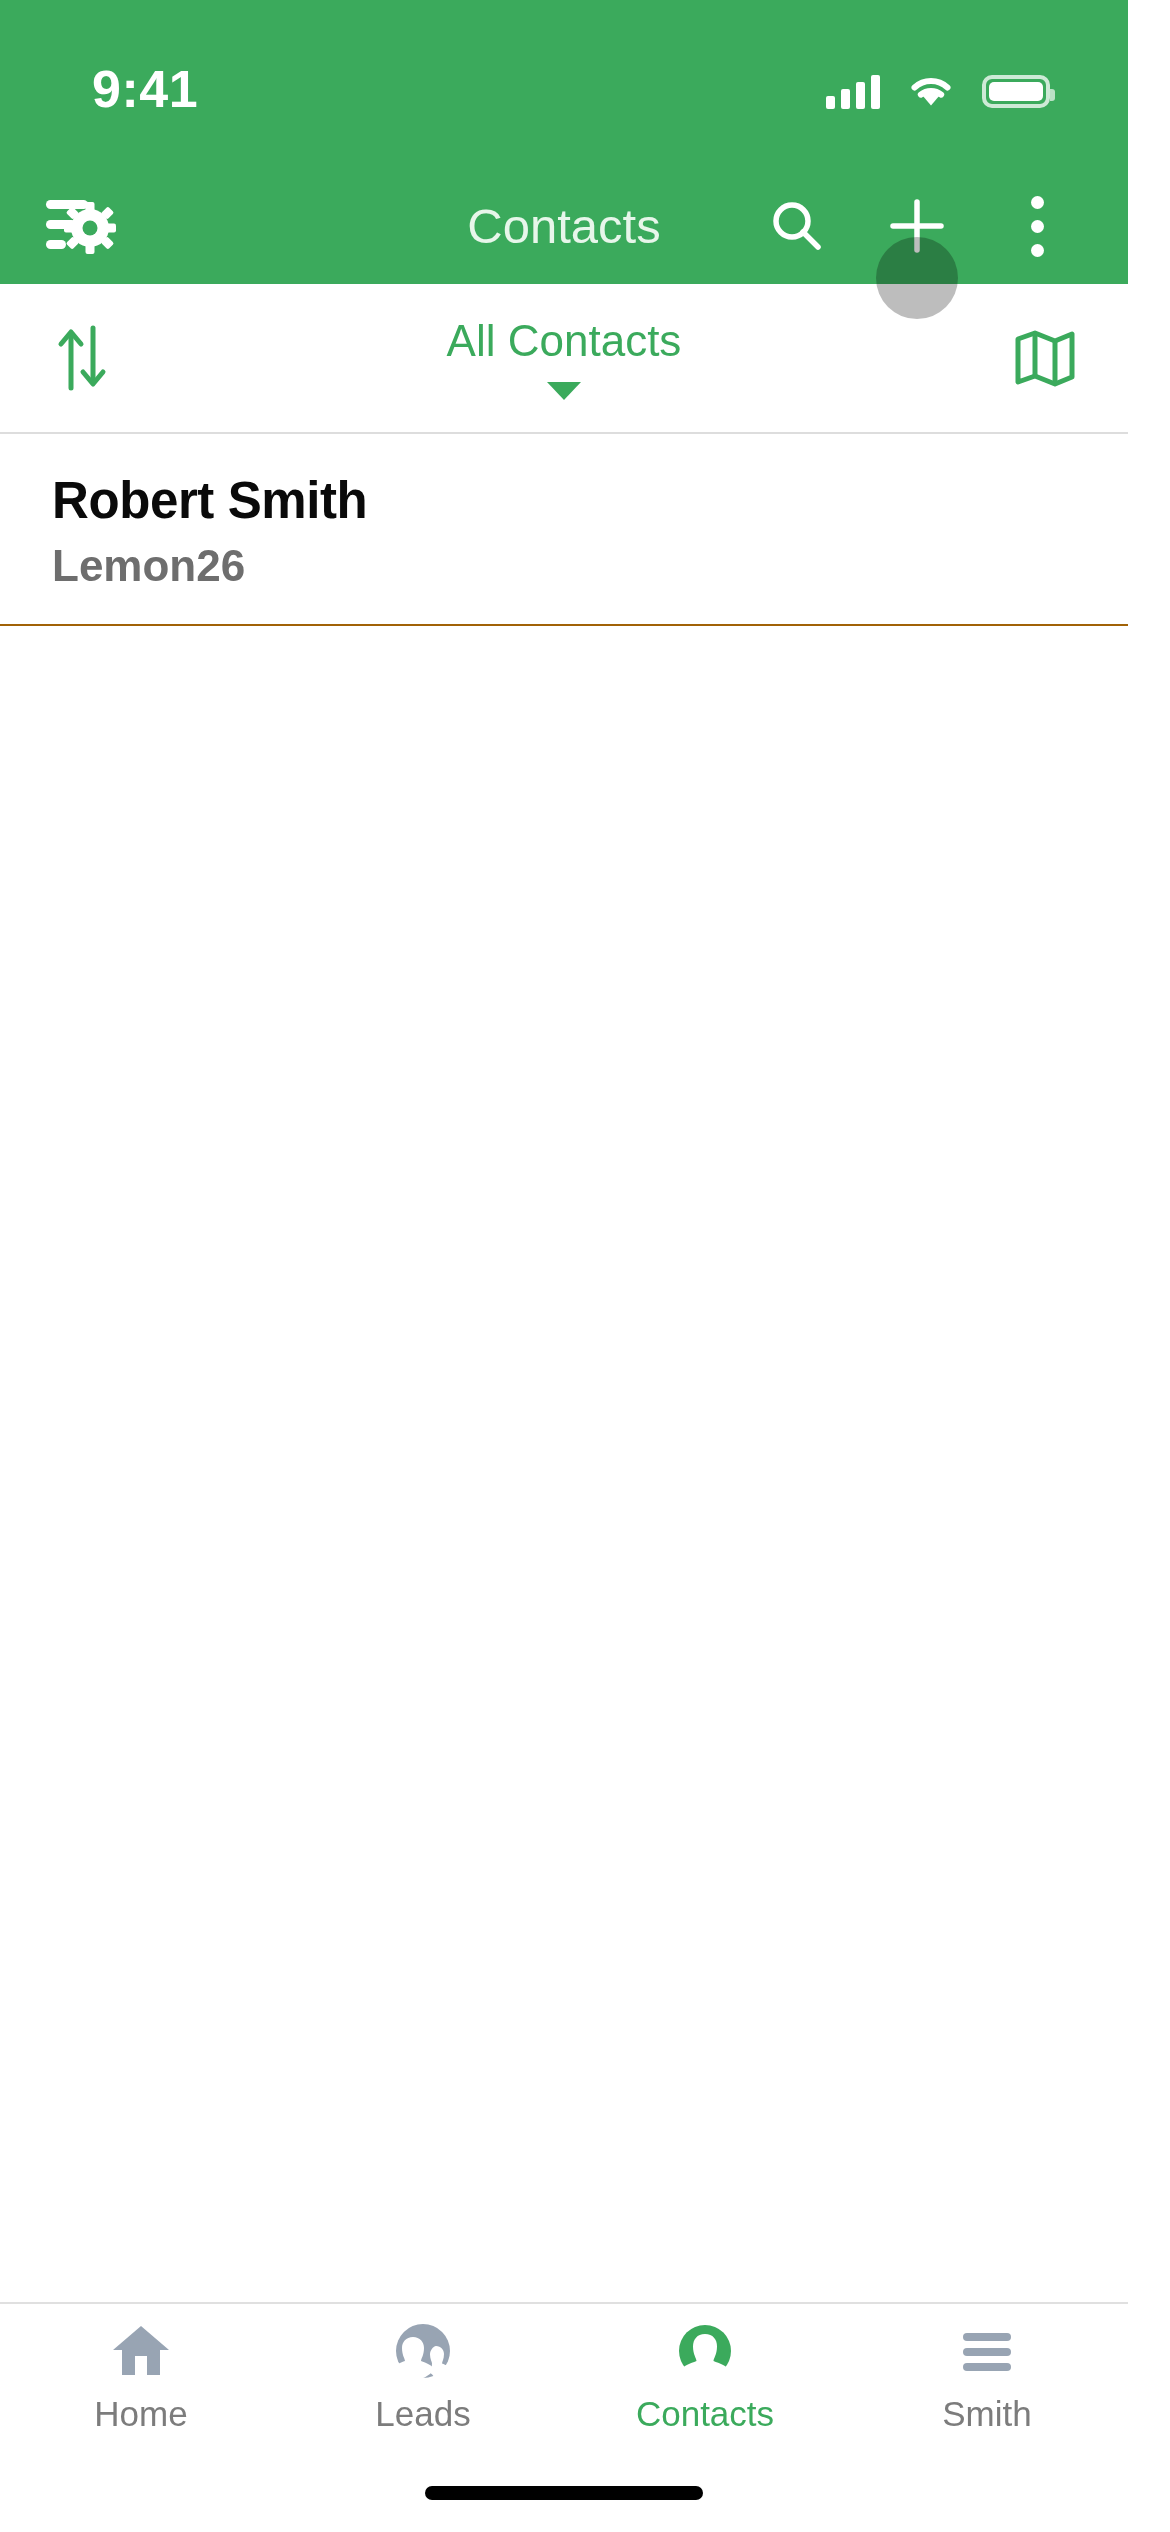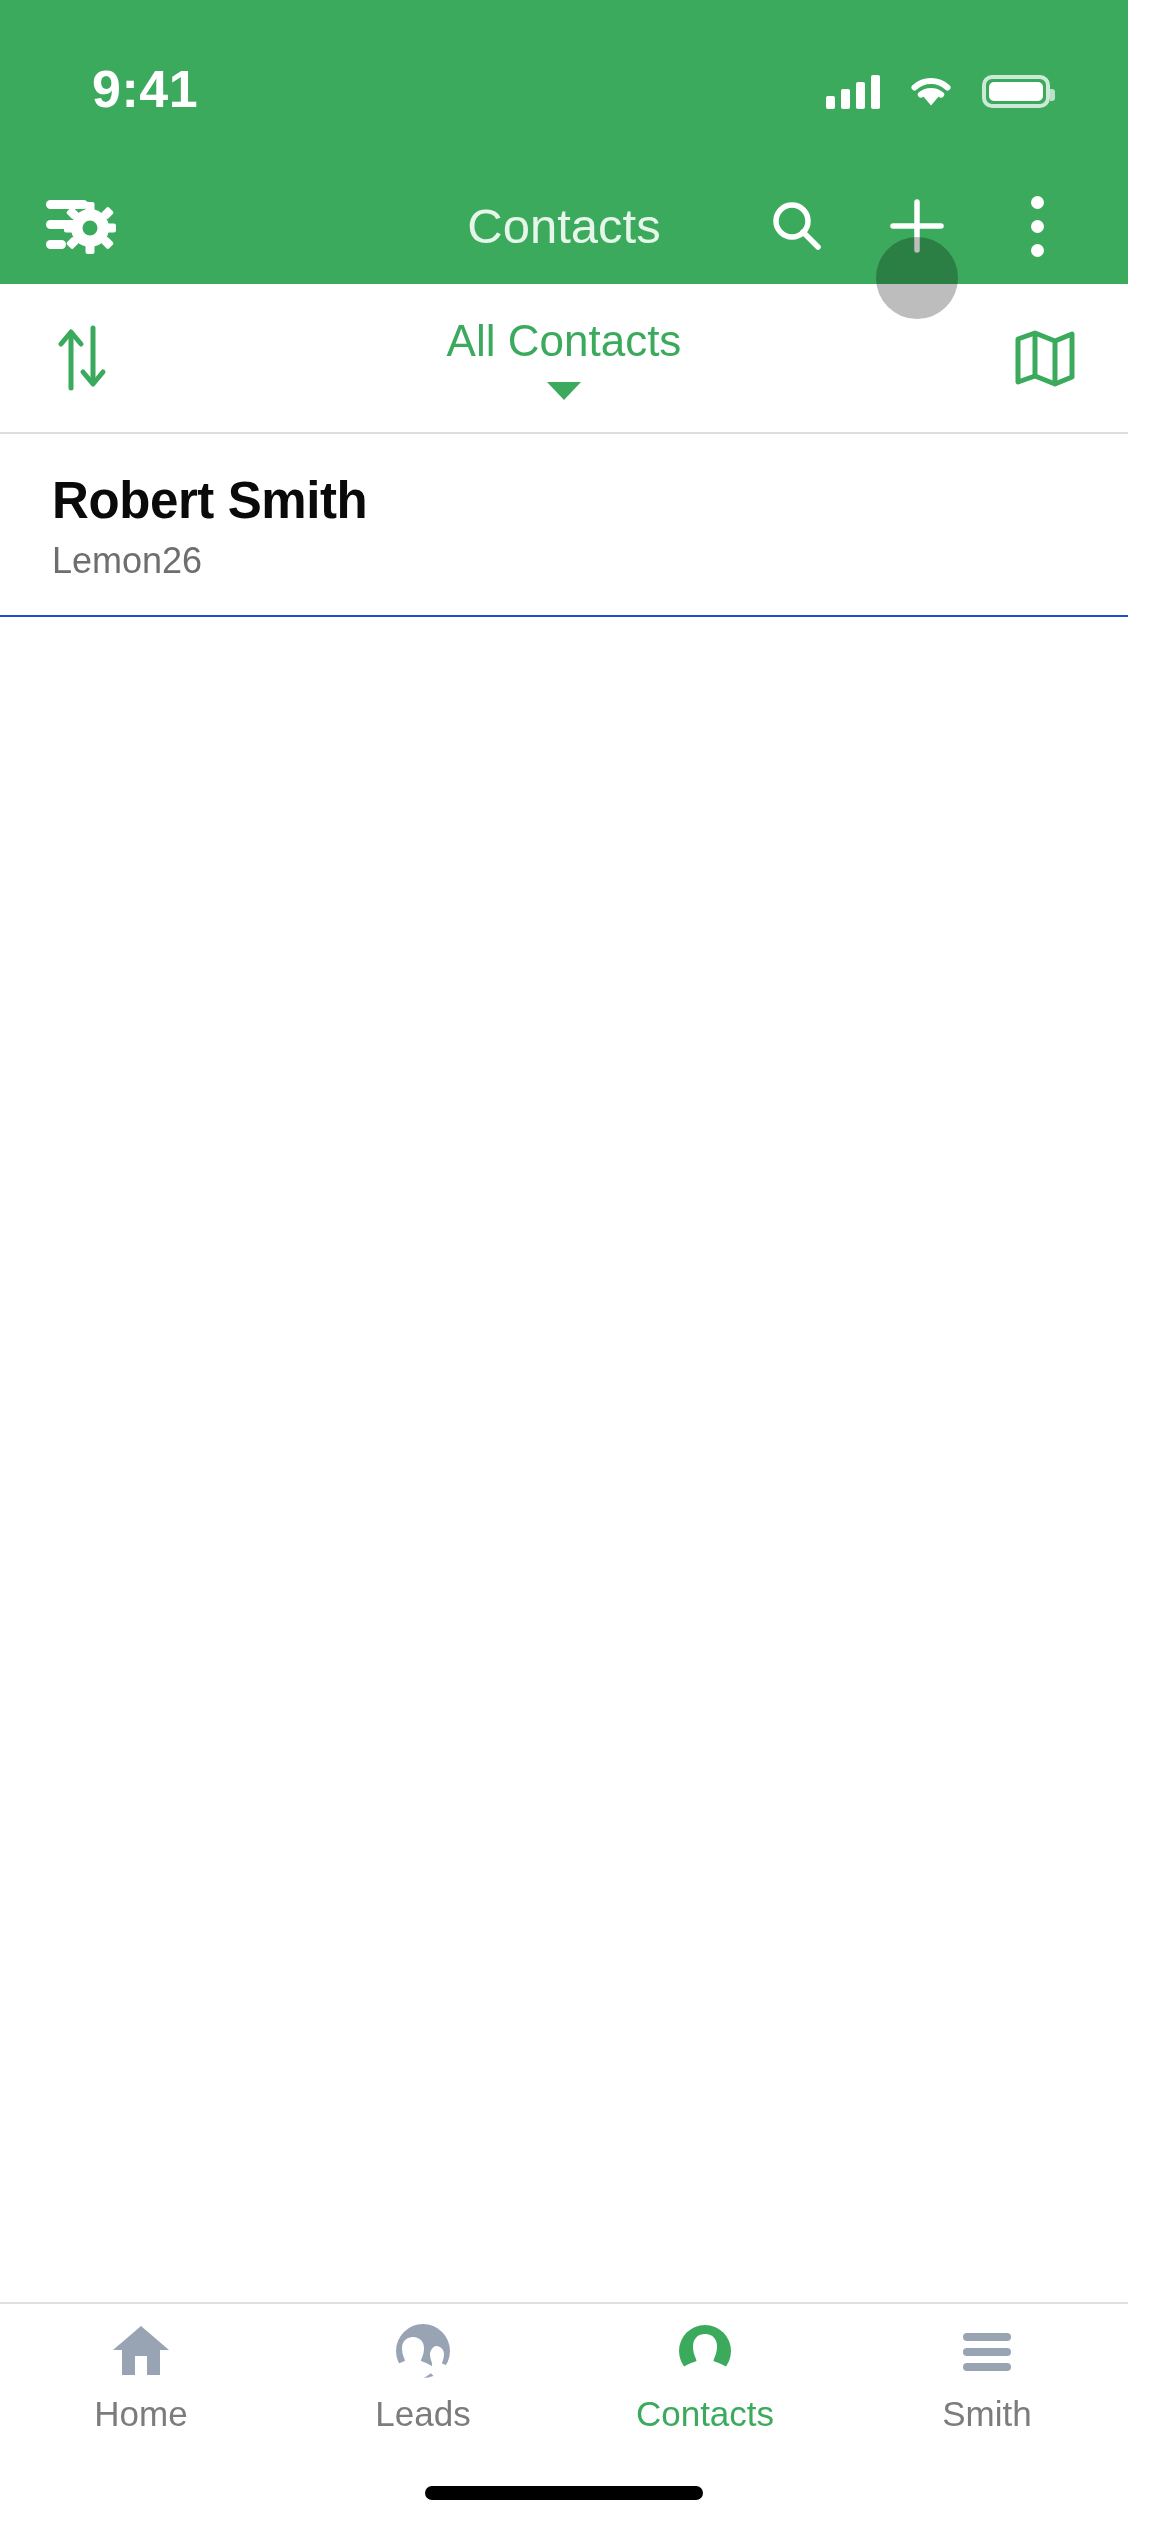--- a/index.html
+++ b/index.html
@@ -59,23 +59,23 @@
   .filter-center {
     position:absolute; left:0; right:0; display:flex; flex-direction:column;
     align-items:center; justify-content:center; gap:16px; pointer-events:none;
   }
   .filter-label { color:#3BAA5C; font-size:44px; font-weight:400; }
   .caret { width:0;height:0;border-left:17px solid transparent;border-right:17px solid transparent;border-top:18px solid #3BAA5C; }
   .mapbtn { margin-left:auto; display:flex; align-items:center; position:relative; z-index:2; }
 
   
   .list { flex:1 1 auto; background:#fff; overflow:hidden; }
-  .list-item { padding:38px 52px 34px; border-bottom:2px solid #1d4ed8; background:#fff; }
+  .list-item { padding:38px 52px 34px; border-bottom:2px solid #a16207; background:#fff; }
   .item-title { font-size:51px; font-weight:700; color:#0A0A0A; letter-spacing:-0.4px; line-height:1.12; }
-  .item-sub { font-size:36px; font-weight:400; color:#6E6E6E; margin-top:12px; line-height:1.12; }
+  .item-sub { font-size:44px; font-weight:700; color:#6E6E6E; margin-top:12px; line-height:1.12; }
 
   
   .tabbar {
     height:152px; border-top:2px solid #E0E0E0; background:#fff;
     display:flex; align-items:flex-start; flex:0 0 auto; padding-top:16px;
   }
   .tab { flex:1; display:flex; flex-direction:column; align-items:center; gap:12px; }
   .tab-icon { height:62px; display:flex; align-items:center; justify-content:center; }
   .tab-label { font-size:35px; color:#7C7C7C; }
   .tab.active .tab-label { color:#3BAA5C; }

